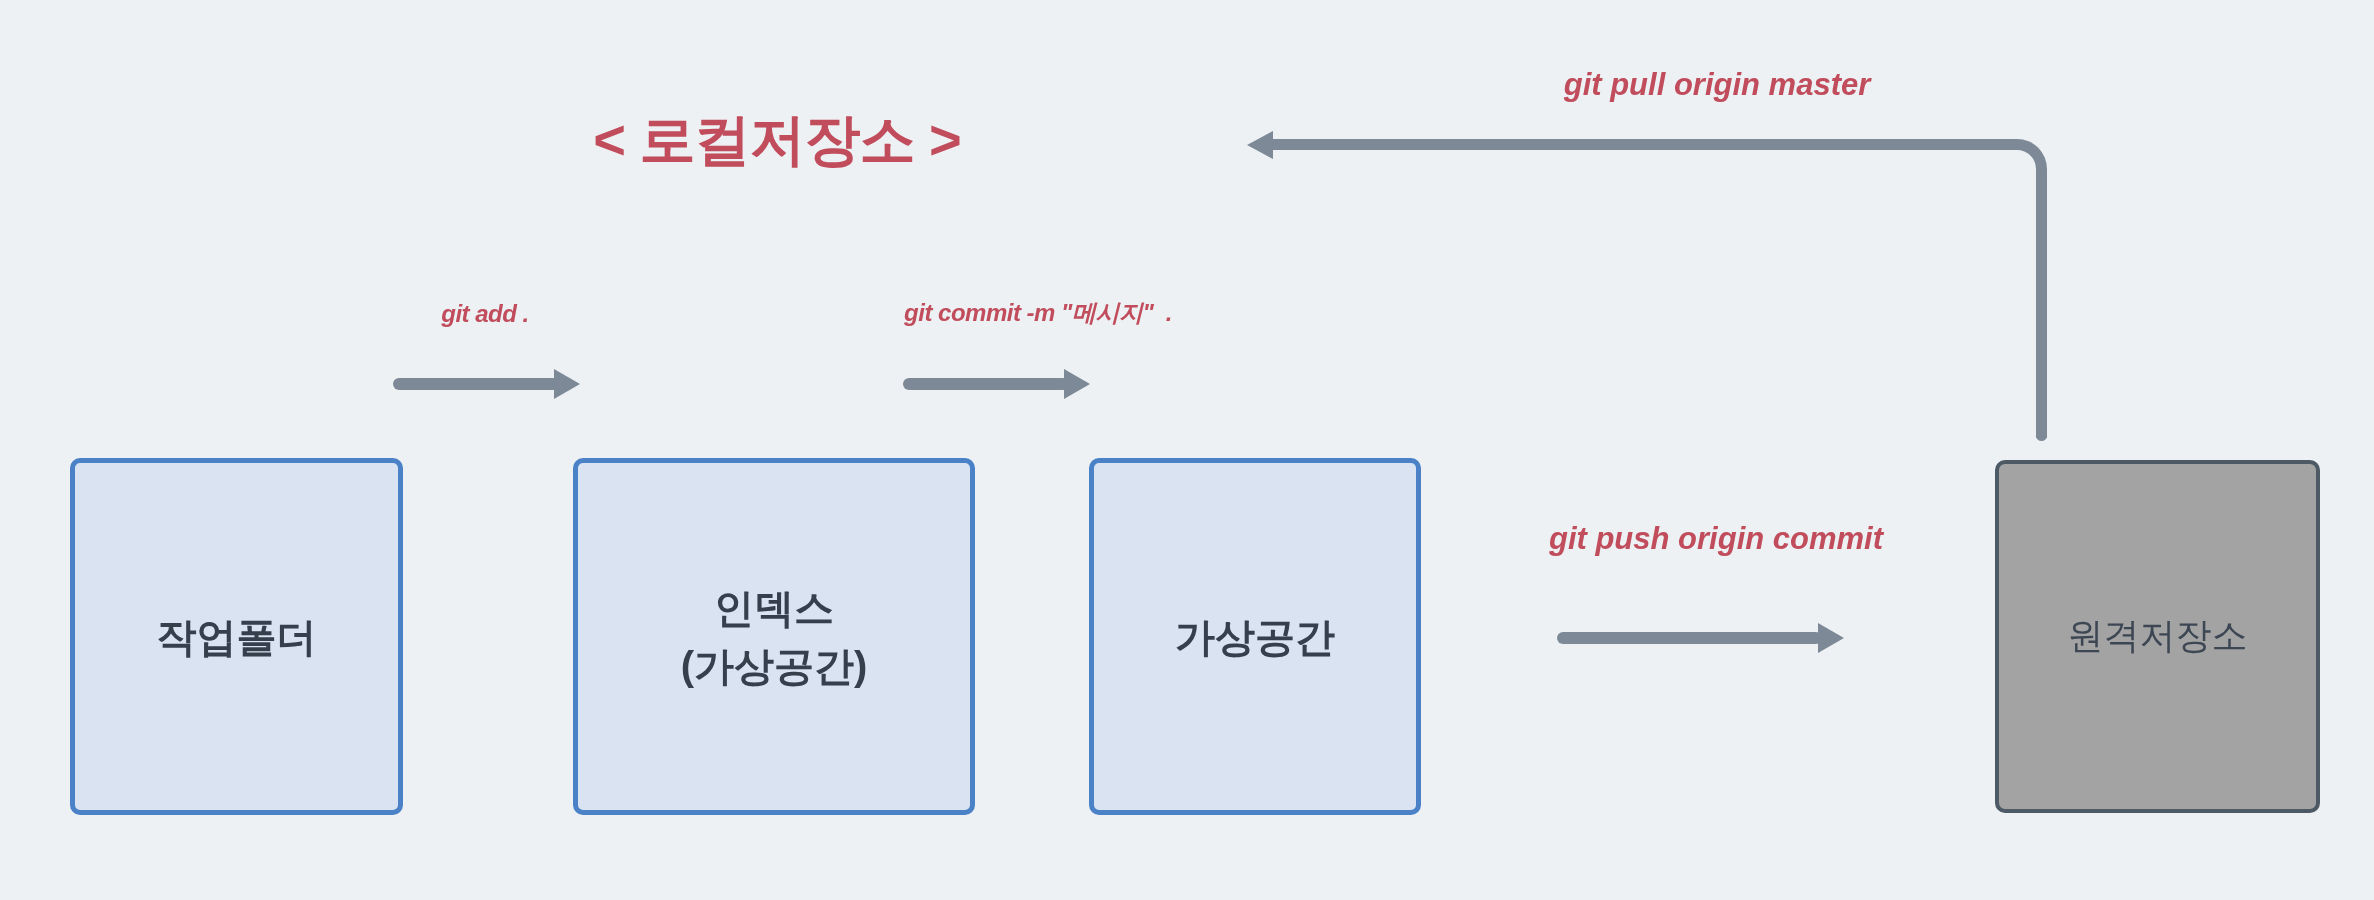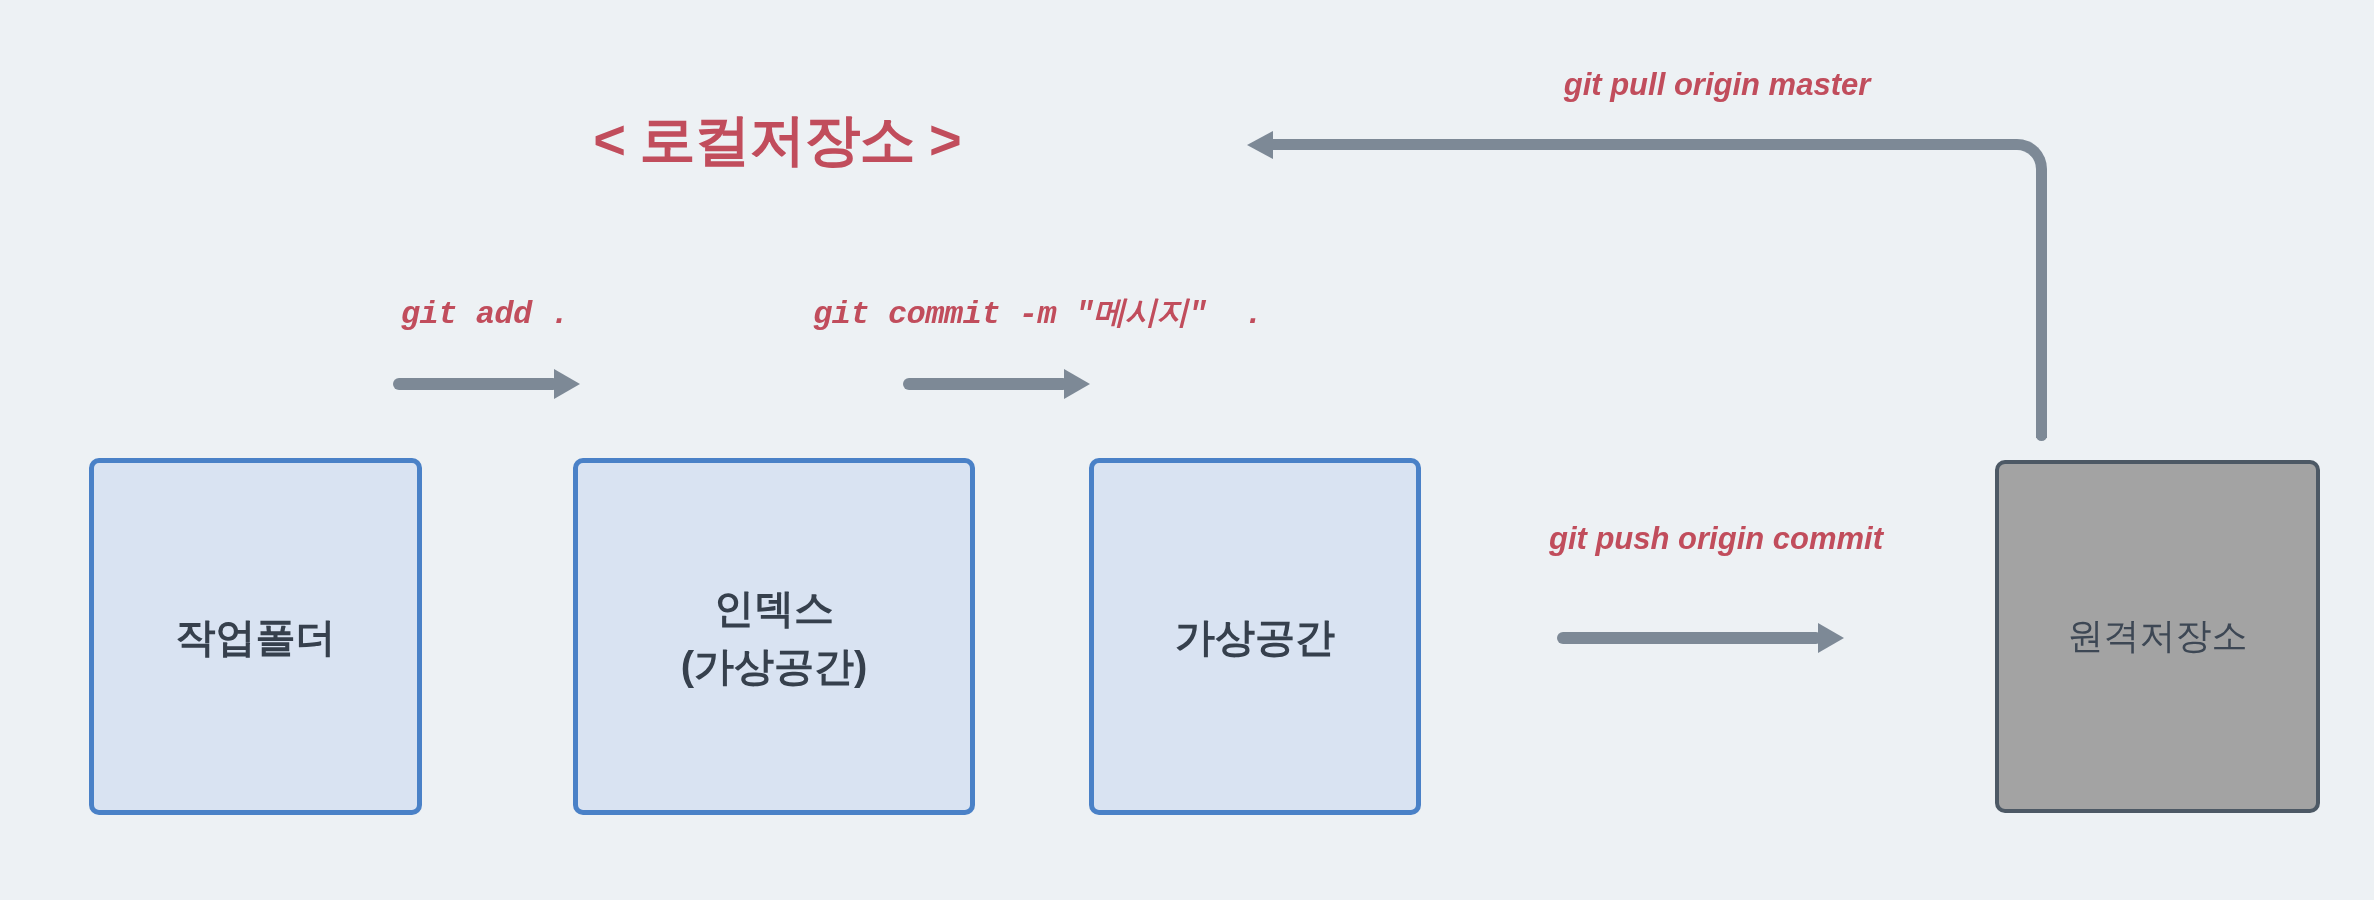--- a/index.html
+++ b/index.html
@@ -19,30 +19,30 @@
     text-align:center; white-space:pre-line; line-height:1.45;
   }
   .node-blue {
     background:#d9e3f2; border:5px solid #4a81c7;
     color:#36404d; font-weight:bold; font-size:40px;
   }
   .node-gray {
     background:#a3a3a3; border:4px solid #4d5965;
     color:#3d4754; font-weight:400; font-size:36px;
   }
-  .node-working { left:70px;  top:458px; width:333px; height:357px;margin-left:19px; }
+  .node-working { left:70px;  top:458px; width:333px; height:357px; }
   .node-index   { left:573px; top:458px; width:402px; height:357px; }
   .node-commit  { left:1089px;top:458px; width:332px; height:357px; }
   .node-remote  { left:1995px;top:460px; width:325px; height:353px; }
 
   .cmd {
     position:absolute; transform:translate(-50%,-50%);
     color:#c14d5c; font-style:italic; white-space:pre;
   }
-  .cmd-med   { font-weight:600; font-size:32px; letter-spacing:-0.5px;font-family:Liberation Mono, monospace; }
+  .cmd-med   { font-weight:600; font-size:24px; letter-spacing:-0.5px; }
   .cmd-heavy { font-weight:bold; font-size:31px; }
   .cmd-add    { left:485px;  top:314px; }
   .cmd-commit { left:1038px; top:313px; }
   .cmd-push   { left:1716px; top:539px; }
   .cmd-pull   { left:1717px; top:85px; }
 
   .hline { position:absolute; height:12px; background:#7d8996; border-radius:6px; }
   .tri-right {
     position:absolute; width:0; height:0;
     border-top:15px solid transparent; border-bottom:15px solid transparent;

